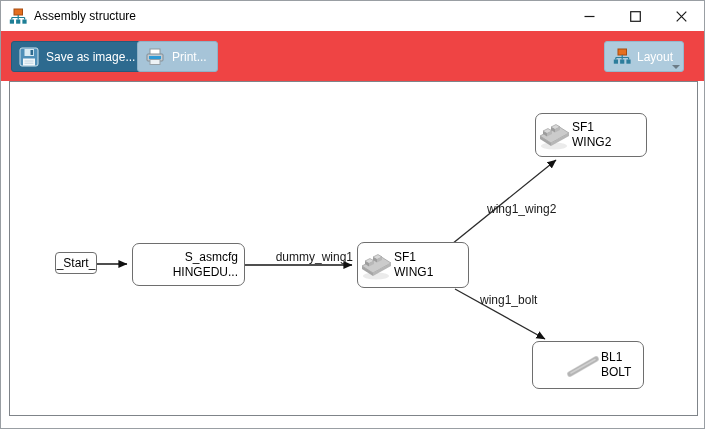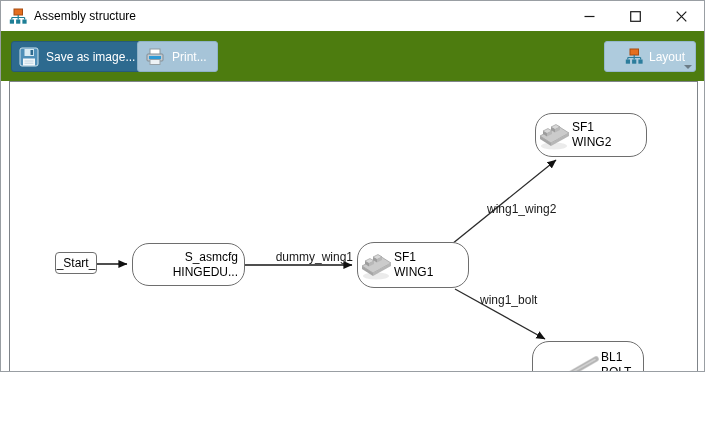--- a/index.html
+++ b/index.html
@@ -1,50 +1,50 @@
 <!DOCTYPE html>
 <html><head>
 <meta charset="utf-8">
 <style>
   * { margin:0; padding:0; box-sizing:border-box; }
   html,body { width:705px; height:429px; }
   body { font-family:"Liberation Sans", sans-serif; background:#fff; }
-  .window { position:relative; width:705px; height:372px; background:#ffffff;
+  .window { position:relative; width:705px; height:429px; background:#ffffff;
             border:1px solid #999ea3; overflow:hidden; }
 
   
   .titlebar { position:absolute; left:0; top:0; width:100%; height:30px;
               background:#ffffff; display:flex; align-items:center; }
   .titlebar .app-icon { margin-left:8px; width:18px; height:17px; flex:0 0 auto; }
   .titlebar .title { margin-left:7px; font-size:12px; color:#000; }
   .win-controls { position:absolute; right:0; top:0; height:30px; display:flex; }
   .win-btn { width:46px; height:30px; display:flex; align-items:center; justify-content:center; }
   .win-btn svg { display:block; }
 
   
-  .toolbar { position:absolute; left:0; top:30px; width:100%; height:50px; background:#4d7c0f; }
+  .toolbar { position:absolute; left:0; top:30px; width:100%; height:50px; background:#ef4444; }
   .tb-btn { position:absolute; top:10px; height:31px; border-radius:3px;
             display:flex; align-items:center; color:#ffffff; font-size:12px;
             cursor:default; }
   .tb-btn .lbl { margin:0 10px 0 6px; white-space:nowrap; }
   .btn-save { left:10px; background:#2d6a8f; border:1px solid #255a7b; padding-left:6px; }
   .btn-print { left:136px; background:#a6c4d8; border:1px solid #8fb2c7; padding-left:6px;align-items:center; }
-  .btn-layout { right:8px; background:#aecbdd; border:1px solid #95b8cd; padding-left:20px; }
+  .btn-layout { right:20px; background:#aecbdd; border:1px solid #95b8cd; padding-left:8px; }
   .dd-arrow { position:absolute; right:3px; bottom:2px; width:0; height:0;
               border-left:4px solid transparent; border-right:4px solid transparent;
               border-top:4px solid #6b7c87; }
 
   
   .canvas { position:absolute; left:8px; top:80px; width:689px; height:335px;
             background:#ffffff; border:1px solid #7f8489; }
   .edges { position:absolute; left:0; top:0; }
   .edge-label { font-size:12px; fill:#1a1a1a; font-family:"Liberation Sans",sans-serif; }
 
   .node { position:absolute; background:#fff; border:1.4px solid #6e6e6e;
-          border-radius:17px; display:flex; align-items:center; }
+          border-radius:7px; display:flex; align-items:center; }
   .node .nicon { width:36px; flex:0 0 auto; display:flex; justify-content:center; }
   .node .ntext { font-size:12px; color:#000; line-height:15px; }
   .node-start { left:45px; top:170px; width:42px; height:22px; border-radius:4px;
                 justify-content:center; border-width:1.4px; }
   .node-start .ntext { text-align:center; }
   .node-asmcfg { left:122px; top:161px; width:113px; height:43px; }
   .node-asmcfg .ntext { flex:1; text-align:right; padding-right:6px; }
   .node-wing1 { left:347px; top:160px; width:112px; height:46px; }
   .node-wing2 { left:525px; top:31px;  width:112px; height:44px; }
   .node-bolt  { left:522px; top:259px; width:112px; height:48px;padding-left:32px; }

